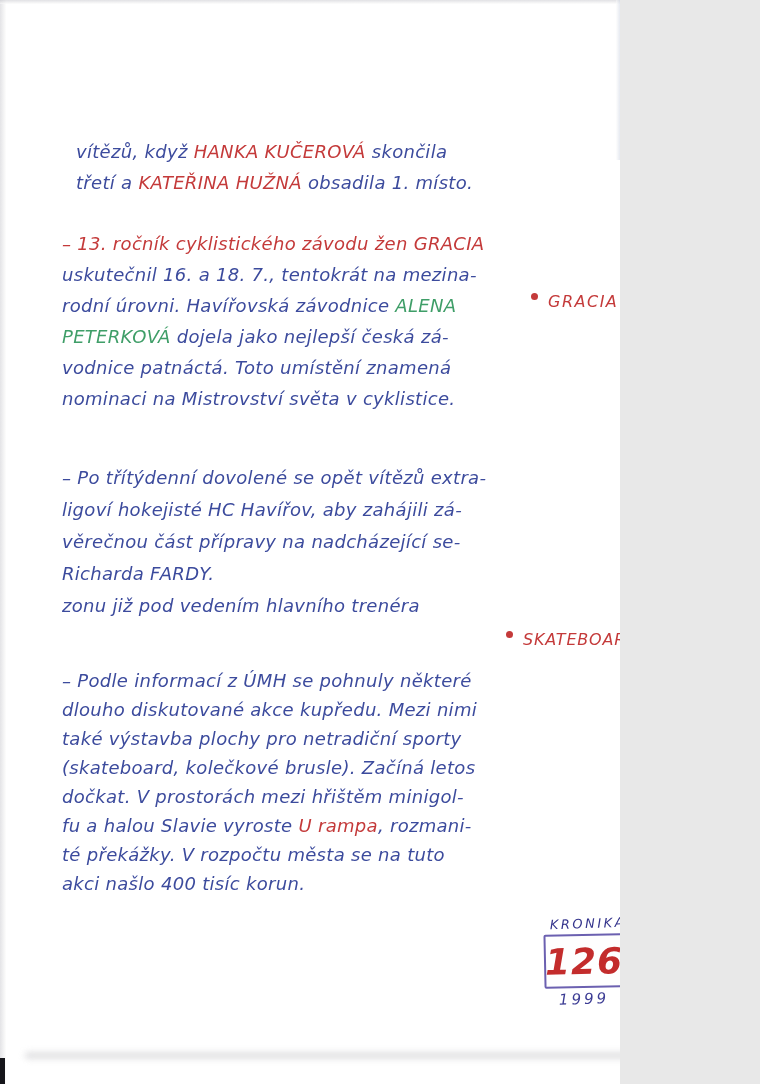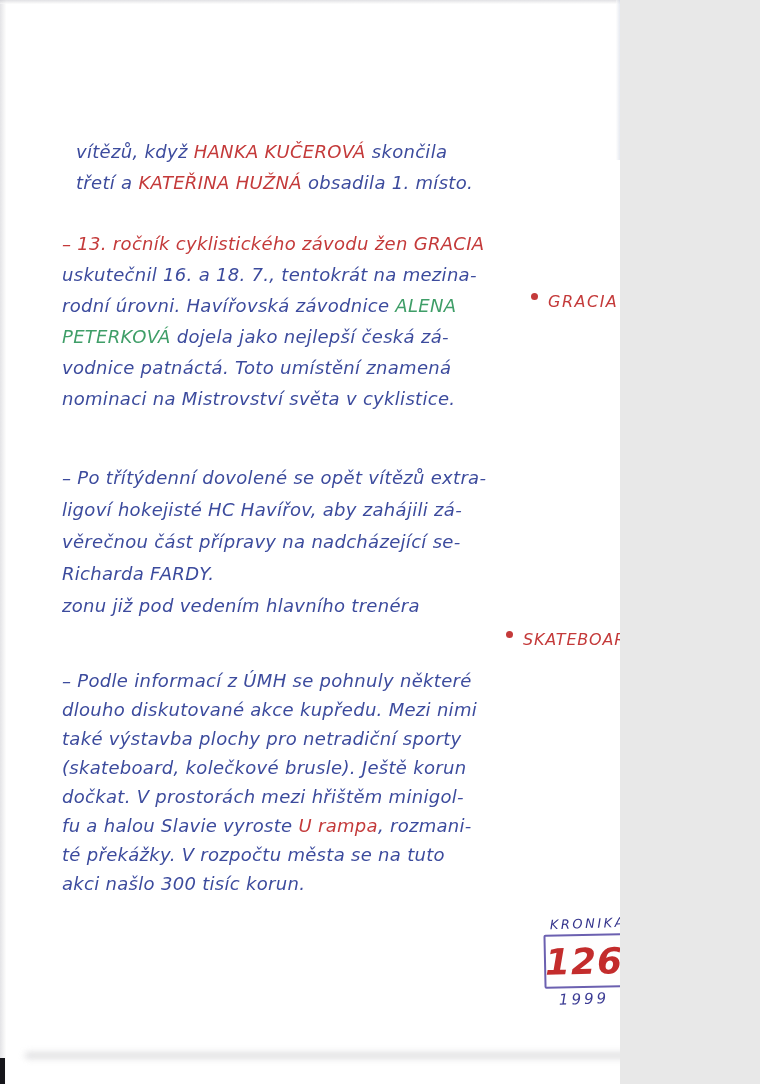--- a/index.html
+++ b/index.html
@@ -83,25 +83,25 @@
       <div class="hw-line"><span class="c-blue">– Po třítýdenní dovolené se opět vítězů extra-</span></div>
       <div class="hw-line"><span class="c-blue">ligoví hokejisté HC Havířov, aby zahájili zá-</span></div>
       <div class="hw-line"><span class="c-blue">věrečnou část přípravy na nadcházející se-</span></div>
       <div class="hw-line"><span class="c-blue">Richarda FARDY.</span></div>
       <div class="hw-line"><span class="c-blue">zonu již pod vedením hlavního trenéra</span></div>
     </div>
   <div class="hw para-3">
       <div class="hw-line"><span class="c-blue">– Podle informací z ÚMH se pohnuly některé</span></div>
       <div class="hw-line"><span class="c-blue">dlouho diskutované akce kupředu. Mezi nimi</span></div>
       <div class="hw-line"><span class="c-blue">také výstavba plochy pro netradiční sporty</span></div>
-      <div class="hw-line"><span class="c-blue">(skateboard, kolečkové brusle). Ještě korun</span></div>
+      <div class="hw-line"><span class="c-blue">(skateboard, kolečkové brusle). Začíná letos</span></div>
       <div class="hw-line"><span class="c-blue">dočkat. V prostorách mezi hřištěm minigol-</span></div>
       <div class="hw-line"><span class="c-blue">fu a halou Slavie vyroste </span><span class="c-red">U rampa</span><span class="c-blue">, rozmani-</span></div>
       <div class="hw-line"><span class="c-blue">té překážky. V rozpočtu města se na tuto</span></div>
-      <div class="hw-line"><span class="c-blue">akci našlo 300 tisíc korun.</span></div>
+      <div class="hw-line"><span class="c-blue">akci našlo 400 tisíc korun.</span></div>
     </div>
 
   <div class="hw annotation ann-gracia">
     <span class="bullet"></span>
     <div>
         <div class="hw-line"><span class="c-red">GRACIA '99</span></div>
       </div>
   </div>
   <div class="hw annotation ann-skate">
     <span class="bullet"></span>

